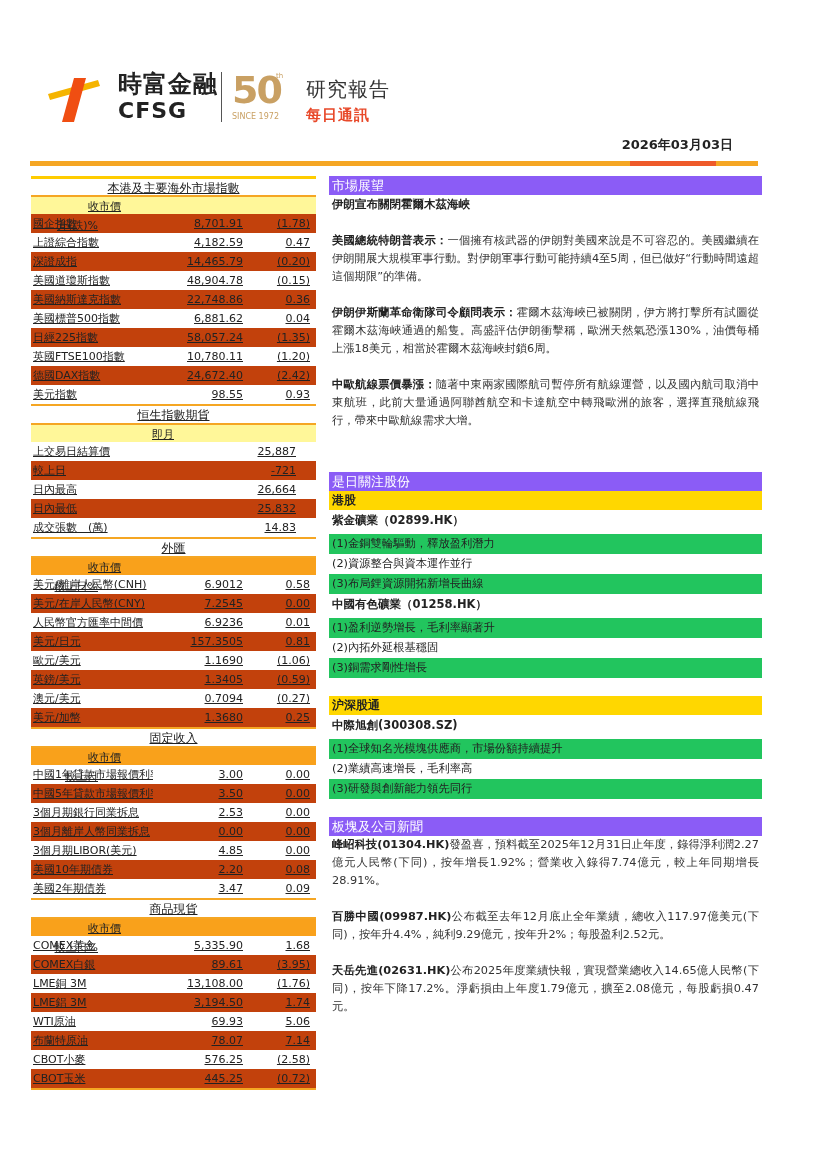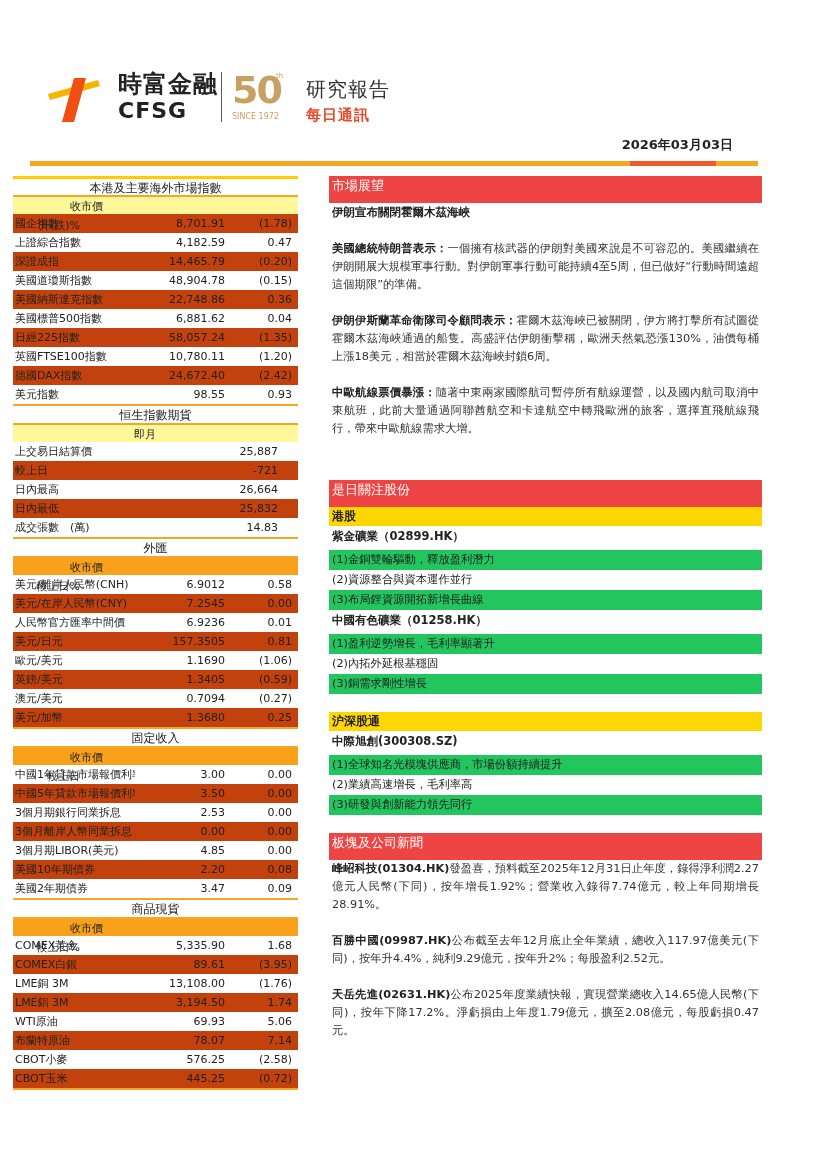--- a/index.html
+++ b/index.html
@@ -16,36 +16,36 @@
   .anniv { position: absolute; left: 232px; top: 70px; width: 56px; height: 55px; }
   .anniv-num { position: absolute; left: 0; top: 0; font-size: 38px; font-weight: bold; color: #c9a063; line-height: 40px; letter-spacing: -2px; }
   .anniv-th { position: absolute; left: 44px; top: 2px; font-size: 7px; color: #c9a063; }
   .anniv-since { position: absolute; left: 0; top: 42px; font-size: 8px; color: #c9a063; white-space: nowrap; }
   .report-title { position: absolute; left: 306px; top: 76px; font-size: 20px; color: #333; letter-spacing: 1px; }
   .report-sub { position: absolute; left: 306px; top: 106px; font-size: 15px; color: #e8492a; font-weight: bold; letter-spacing: 1px; }
   .date { position: absolute; right: 68px; top: 136px; font-size: 13px; font-weight: bold; color: #222; }
   .top-band { position: absolute; left: 30px; top: 161px; width: 728px; height: 5px; background: #f5a623; }
   .top-band-accent { position: absolute; left: 630px; top: 161px; width: 86px; height: 5px; background: #ee5a2a; }
 
-  .left { position: absolute; left: 13px; top: 176px; width: 285px; }
+  .left { position: absolute; left: 31px; top: 176px; width: 285px; text-decoration: underline; }
   .tbl-title { height: 19px; line-height: 19px; text-align: center; font-size: 12px; color: #222; border-top: 2px solid #f5a623; }
   .tbl-title.first { border-top: 3px solid #ffcc00; }
   .col-head { display: flex; height: 19px; line-height: 19px; font-size: 11px; border-top: 2px solid #f5a623; flex-direction: column; }
   .col-head.yellow { background: #fff799; }
   .col-head.orange { background: #f9a11b; }
   .row { display: flex; height: 19px; line-height: 19px; font-size: 11px; color: #222; }
   .row.alt { background: #c2410c; }
   .c-name { flex: 1; padding-left: 2px; white-space: nowrap; overflow: hidden; }
   .c-v1 { width: 90px; text-align: right; }
   .c-v2 { width: 73px; text-align: right; padding-right: 6px; }
   .c-v2w { width: 163px; text-align: right; padding-right: 20px; }
   .tbl-end { border-top: 2px solid #f5a623; }
 
   .right { position: absolute; left: 329px; top: 176px; width: 433px; }
-  .sec-title { height: 27px; line-height: 19px; background: #ef4444; color: #fff; font-size: 13px; padding-left: 3px; }
+  .sec-title { height: 19px; line-height: 19px; background: #8b5cf6; color: #fff; font-size: 13px; padding-left: 3px; }
   .sub-yellow { height: 19px; line-height: 19px; background: #ffd700; font-size: 12px; font-weight: bold; padding-left: 3px; color: #222; }
   .headline { height: 19px; line-height: 19px; font-size: 11.5px; font-weight: bold; padding-left: 3px; }
   .para { font-size: 11.3px; line-height: 18px; padding: 0 3px; color: #333; text-align: justify; }
   .para b { color: #222; }
   .stock-name { height: 24px; line-height: 20px; font-size: 11.5px; font-weight: bold; padding-left: 3px; }
   .point { height: 20px; line-height: 20px; font-size: 11.3px; padding-left: 3px; color: #222; }
   .point.alt { background: #22c55e; }
   .gap { height: 18px; }
 </style>
 </head>

